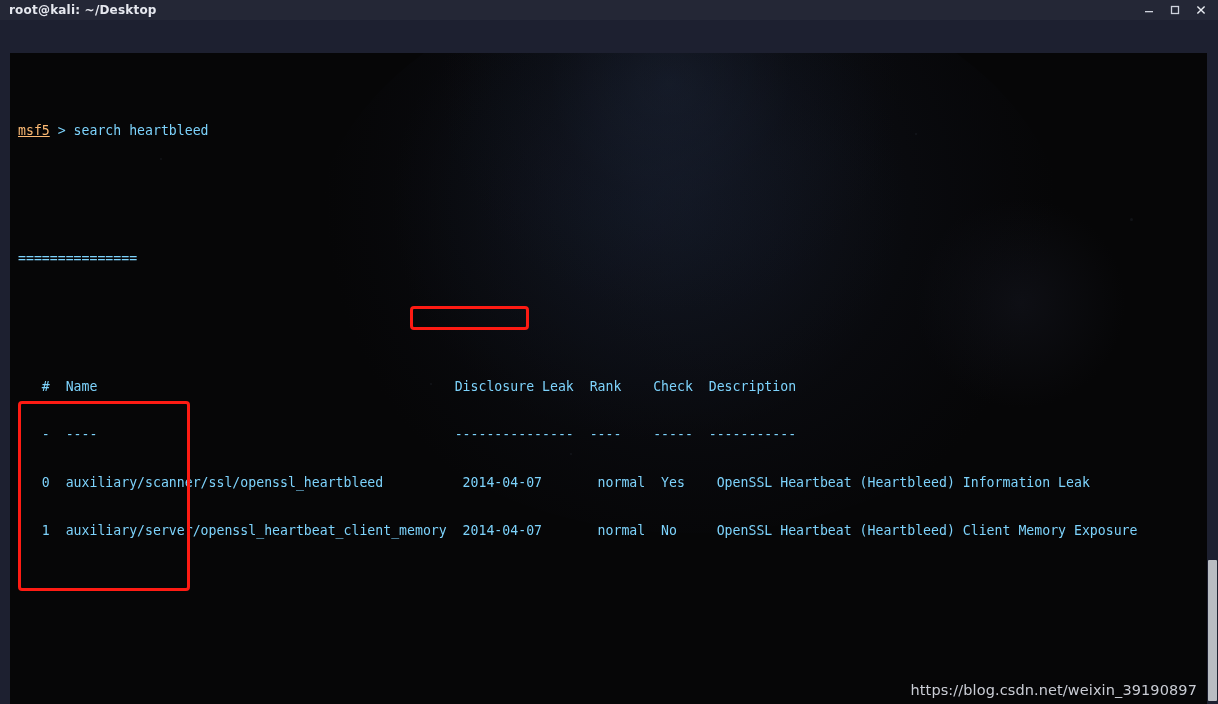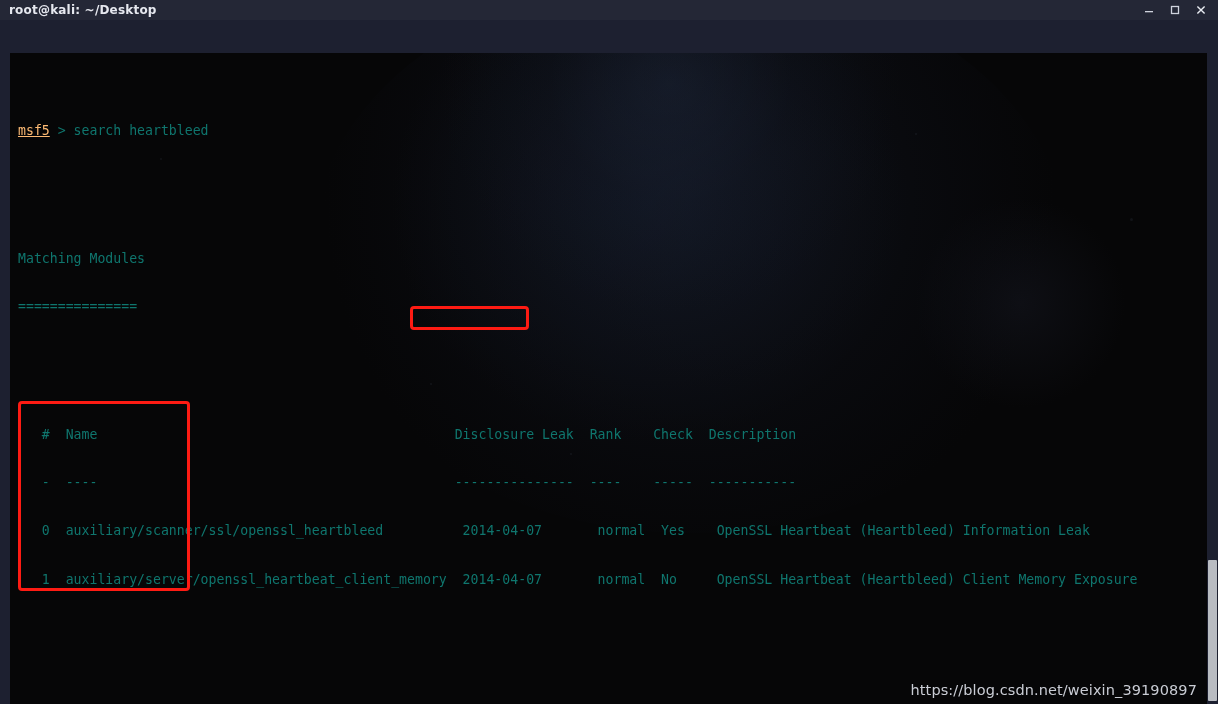--- a/index.html
+++ b/index.html
@@ -97,21 +97,21 @@
     position: relative;
     padding: 6px 0 0 8px;
     color: #22e32a;
     font-family: "DejaVu Sans Mono", "Liberation Mono", monospace;
     font-size: 13.2px;
     line-height: 16.02px;
     white-space: pre;
     z-index: 3;
   }
   .line { height: 16.02px; white-space: pre; }
-  .g  { color: #0f766e; }
+  .g  { color: #7dd3fc; }
   .msf { color: #fdba74; text-decoration: underline; }
   .blank { height: 16.02px; }
 
   
   .annot {
     position: absolute;
     border: 3px solid #fe1b13;
     border-radius: 4px;
     pointer-events: none;
     z-index: 6;
@@ -185,21 +185,20 @@
       <div class="bgspeck" style="left:420px;top:330px;width:2px;height:2px;"></div>
       <div class="bgspeck" style="left:560px;top:400px;width:2px;height:2px;"></div>
 
       <div class="screen">
 
         
         <div class="line"><span class="msf">msf5</span><span class="g"> &gt; search heartbleed</span></div>
 
         <div class="blank"></div>
 
-        <div class="line g">Matching Modules</div>
         <div class="line g">===============</div>
 
         <div class="blank"></div>
 
         <div class="line g">   #  Name                                             Disclosure Leak  Rank    Check  Description</div>
         <div class="line g">   -  ----                                             ---------------  ----    -----  -----------</div>
         <div class="line g">   0  auxiliary/scanner/ssl/openssl_heartbleed          2014-04-07       normal  Yes    OpenSSL Heartbeat (Heartbleed) Information Leak</div>
         <div class="line g">   1  auxiliary/server/openssl_heartbeat_client_memory  2014-04-07       normal  No     OpenSSL Heartbeat (Heartbleed) Client Memory Exposure</div>
 
         <div class="blank"></div>

